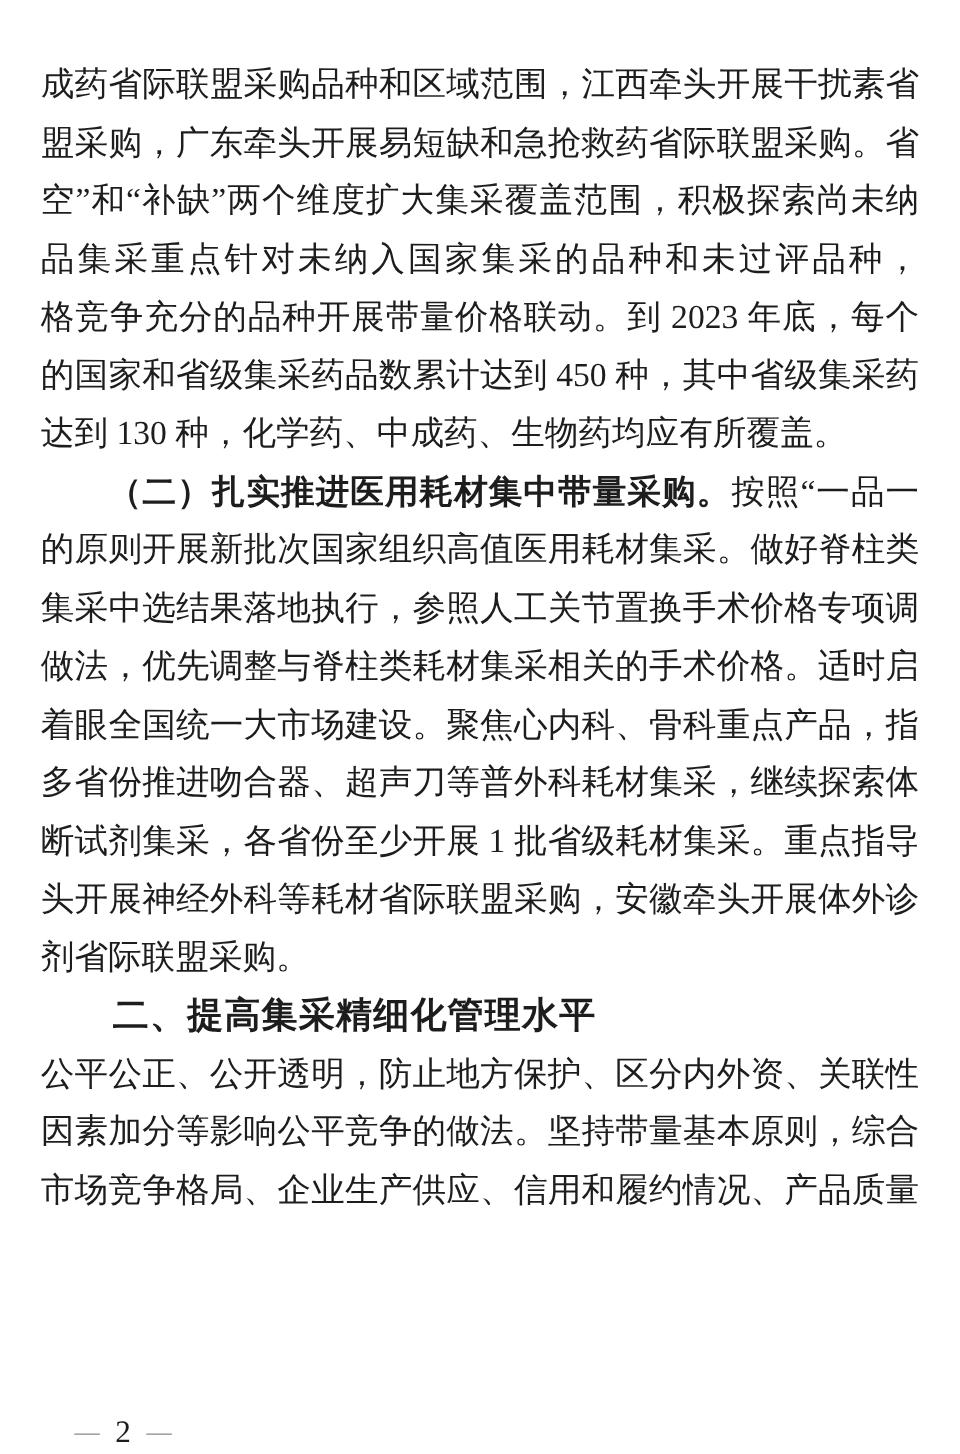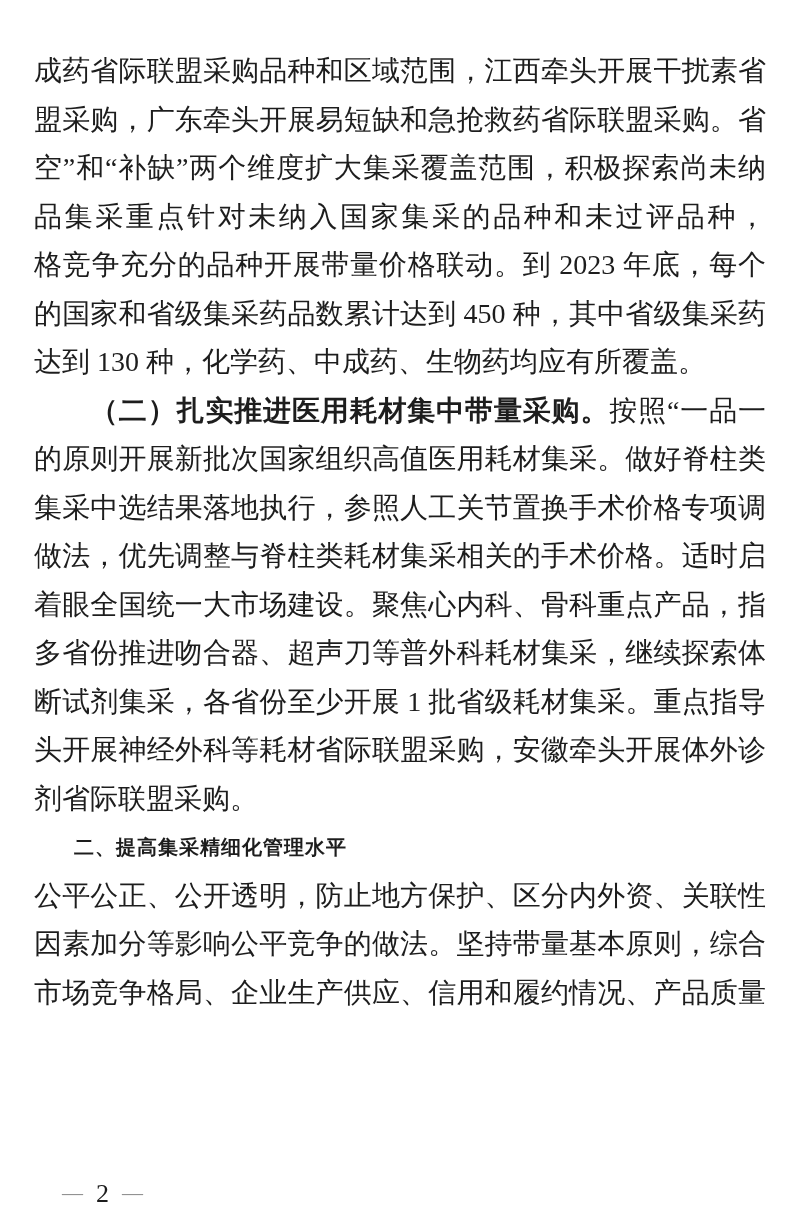--- a/index.html
+++ b/index.html
@@ -35,21 +35,21 @@
   }
   .line.indent {
     text-indent: 2em;
   }
   .lead {
     font-weight: bold;
   }
   .heading-line {
     font-family: "Liberation Sans", "DejaVu Sans", sans-serif;
     font-weight: bold;
-    font-size: 20px;
+    font-size: 30px;
     letter-spacing: 1px;
   }
   .footer {
     position: absolute;
     top: 1170px;
     left: 62px;
     height: 46px;
     line-height: 46px;
     font-size: 26px;
     white-space: nowrap;

